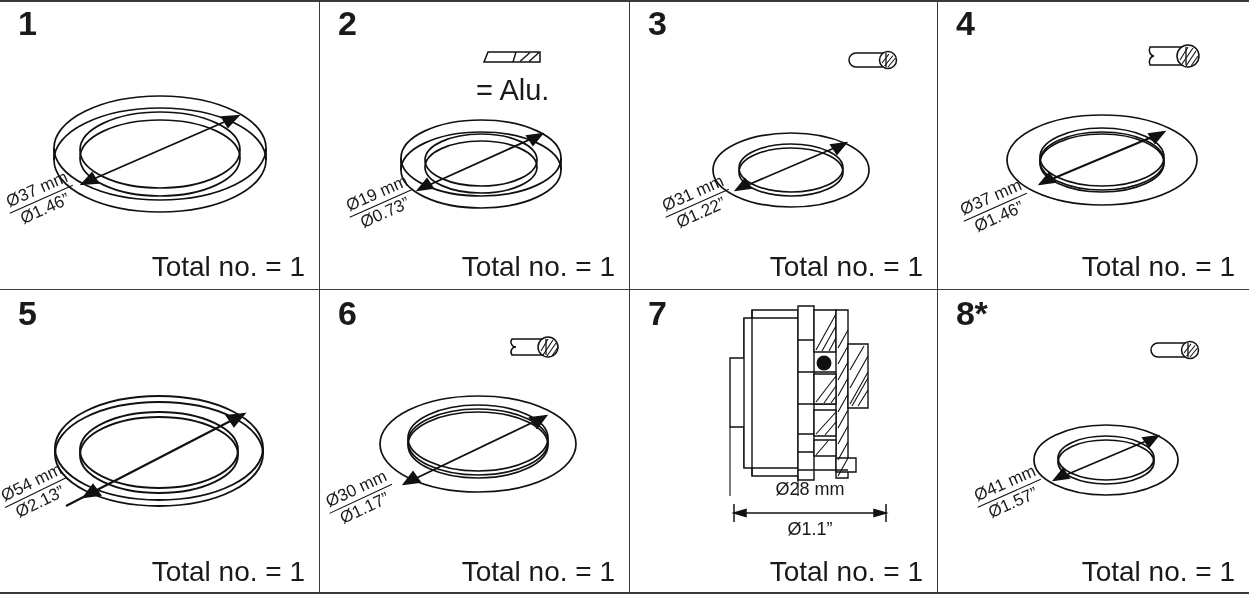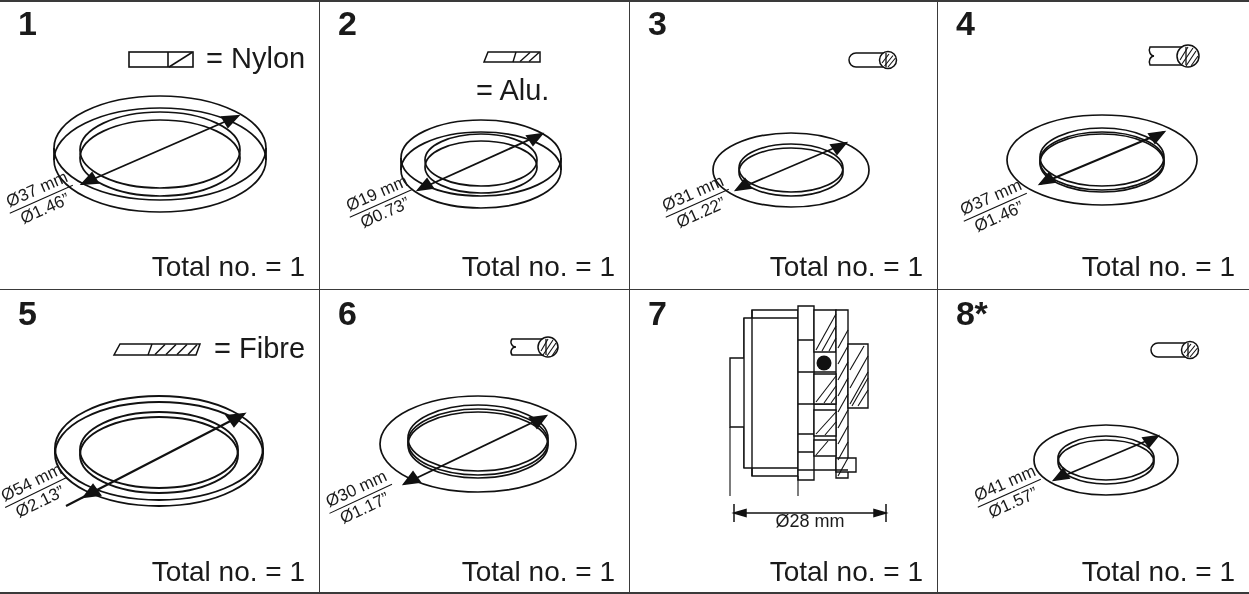--- a/index.html
+++ b/index.html
@@ -108,48 +108,38 @@
   }
 
   
   .dim-h {
     position: absolute;
     text-align: center;
     font-size: 18px;
     line-height: 1.25;
     white-space: nowrap;
   }
-  .dim-h .mm-h { display: block; margin-top: 32px; }
+  .dim-h .mm-h { display: block; }
   .dim-h .inch-h { display: block; }
 
   .art { position: absolute; }
   svg { overflow: visible; }
 </style>
 </head>
 <body>
 
 <div id="sheet">
   <div class="outer-top"></div>
   <div class="outer-bottom"></div>
 
   <div class="grid">
 
     <div class="cell">
       <div class="index">1</div>
 
-      <div class="legend" style="left:128px; top:44px;">
-        <span>
-          <svg width="68" height="26" viewBox="0 0 68 26">
-            <rect x="1" y="6" width="64" height="15" fill="#fff" stroke="#111" stroke-width="1.6"></rect>
-            <line x1="40" y1="6" x2="40" y2="21" stroke="#111" stroke-width="1.6"></line>
-            <line x1="41" y1="21" x2="64" y2="6.5" stroke="#111" stroke-width="1.5"></line>
-          </svg>
-        </span>
-        <span class="legend-text">= Nylon</span>
-      </div>
 
       <div class="art" style="left:40px; top:86px;">
         <svg width="240" height="140" viewBox="0 0 240 140">
           <g fill="none" stroke="#111" stroke-width="1.7">
             <ellipse cx="120" cy="62" rx="106" ry="52"></ellipse>
             <ellipse cx="120" cy="74" rx="106" ry="52"></ellipse>
             <path d="M14 62 L14 74"></path>
             <path d="M226 62 L226 74"></path>
             <ellipse cx="120" cy="64" rx="80" ry="38"></ellipse>
             <ellipse cx="120" cy="72" rx="80" ry="38"></ellipse>
@@ -293,35 +283,20 @@
         <span class="mm">Ø37 mm</span>
         <span class="inch">Ø1.46”</span>
       </div>
 
       <div class="total">Total no. = 1</div>
     </div>
 
     <div class="cell row-last">
       <div class="index">5</div>
 
-      <div class="legend" style="left:112px; top:44px;">
-        <span>
-          <svg width="92" height="20" viewBox="0 0 92 20">
-            <path d="M8 5 L88 5 L84 16 L2 16 Z" fill="#fff" stroke="#111" stroke-width="1.5"></path>
-            <line x1="40" y1="5" x2="36" y2="16" stroke="#111" stroke-width="1.4"></line>
-            <g stroke="#111" stroke-width="1.4">
-              <line x1="43" y1="15.5" x2="53" y2="5.5"></line>
-              <line x1="54" y1="15.5" x2="64" y2="5.5"></line>
-              <line x1="65" y1="15.5" x2="75" y2="5.5"></line>
-              <line x1="76" y1="15.5" x2="85" y2="5.8"></line>
-            </g>
-          </svg>
-        </span>
-        <span class="legend-text">= Fibre</span>
-      </div>
 
       <div class="art" style="left:44px; top:96px;">
         <svg width="230" height="140" viewBox="0 0 230 140">
           <g fill="none" stroke="#111" stroke-width="1.9">
             <ellipse cx="115" cy="62" rx="104" ry="52"></ellipse>
             <ellipse cx="115" cy="68" rx="104" ry="52"></ellipse>
             <path d="M11 62 L11 68"></path>
             <path d="M219 62 L219 68"></path>
             <ellipse cx="115" cy="64" rx="79" ry="38"></ellipse>
             <ellipse cx="115" cy="69" rx="79" ry="38"></ellipse>
@@ -455,20 +430,23 @@
             <polygon points="156,9 144,5.5 144,12.5"></polygon>
             <line x1="4" y1="0" x2="4" y2="18"></line>
             <line x1="156" y1="0" x2="156" y2="18"></line>
           </g>
         </svg>
       </div>
 
       <div class="dim-h" style="left:100px; top:188px; width:160px;">
         <span class="mm-h">Ø28 mm</span>
       </div>
+      <div class="dim-h" style="left:100px; top:228px; width:160px;">
+        <span class="inch-h">Ø1.1”</span>
+      </div>
 
       <div class="total">Total no. = 1</div>
     </div>
 
     <div class="cell col-last row-last">
       <div class="index">8*</div>
 
       <div class="legend" style="left:206px; top:46px;">
         <span>
           <svg width="62" height="26" viewBox="0 0 62 26">

